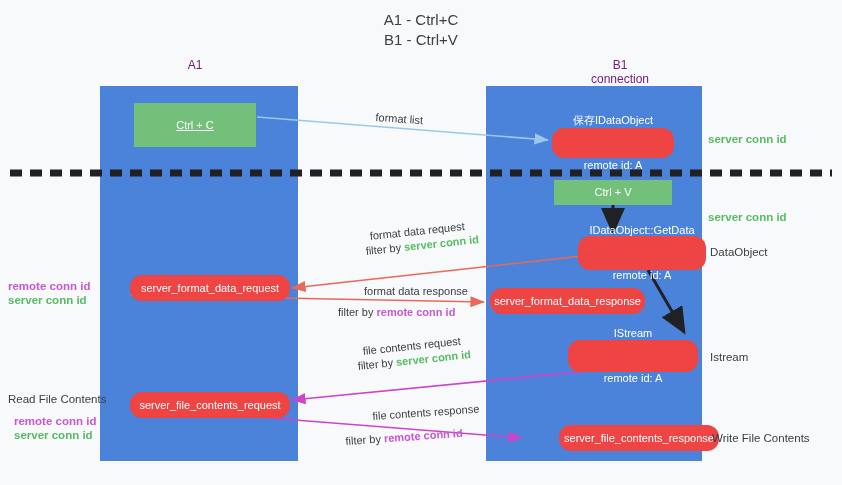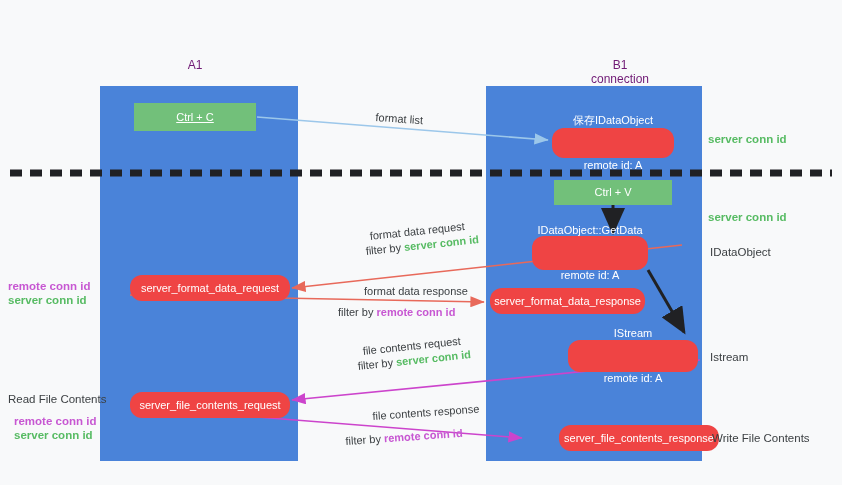--- a/index.html
+++ b/index.html
@@ -46,20 +46,24 @@
     position:absolute;font-size:11px;color:#3c4043;line-height:14px;
     white-space:nowrap;transform-origin:left top;
   }
   .edge-label b{font-weight:bold;}
 </style>
 </head>
 <body>
 
 <div id="stage">
 
+  <div class="title">
+    <div>A1 - Ctrl+C</div>
+    <div>B1 - Ctrl+V</div>
+  </div>
 
   <div class="col-head" style="left:120px;top:58px;width:150px;">
     <div>A1</div>
   </div>
   <div class="col-head" style="left:545px;top:58px;width:150px;">
     <div>B1</div>
     <div>connection</div>
   </div>
 
   <div class="col" style="left:100px;top:86px;width:198px;height:375px;"></div>
@@ -91,62 +95,62 @@
 
     <line x1="682" y1="245" x2="292" y2="288" stroke="#e8695a" stroke-width="1.6" marker-end="url(#ah-red)"></line>
 
     <line x1="130" y1="295" x2="484" y2="302" stroke="#e8695a" stroke-width="1.6" marker-end="url(#ah-red)"></line>
 
     <line x1="700" y1="360" x2="292" y2="400" stroke="#cc44cc" stroke-width="1.6" marker-end="url(#ah-mag)"></line>
 
     <line x1="130" y1="407" x2="522" y2="438" stroke="#cc44cc" stroke-width="1.6" marker-end="url(#ah-mag)"></line>
   </svg>
 
-  <div class="box green" style="left:134px;top:103px;width:122px;height:28px;text-decoration:underline;">
+  <div class="box green" style="left:134px;top:103px;width:122px;height:44px;text-decoration:underline;">
     <span>Ctrl + C</span>
   </div>
 
   <div class="box orange" style="left:130px;top:275px;width:160px;height:26px;">
     <span>server_format_data_request</span>
   </div>
 
   <div class="box orange" style="left:130px;top:392px;width:160px;height:26px;">
     <span>server_file_contents_request</span>
   </div>
 
   <div class="box orange" style="left:552px;top:128px;width:122px;height:30px;flex-direction:column;">
     <span>保存IDataObject</span>
     <span class="l2">remote id: A</span>
   </div>
 
   <div class="box green" style="left:554px;top:180px;width:118px;height:25px;">
     <span>Ctrl + V</span>
   </div>
 
-  <div class="box orange" style="left:532px;top:236px;width:116px;height:34px;flex-direction:column;">
+  <div class="box orange" style="left:578px;top:236px;width:128px;height:34px;flex-direction:column;">
     <span>IDataObject::GetData</span>
     <span class="l2">remote id: A</span>
   </div>
 
   <div class="box orange" style="left:490px;top:288px;width:155px;height:26px;">
     <span>server_format_data_response</span>
   </div>
 
   <div class="box orange" style="left:568px;top:340px;width:130px;height:32px;flex-direction:column;">
     <span>IStream</span>
     <span class="l2">remote id: A</span>
   </div>
 
   <div class="box orange" style="left:524px;top:425px;width:160px;height:26px;margin-left:35px;">
     <span>server_file_contents_response</span>
   </div>
 
   <div class="side-label green-txt" style="left:708px;top:132px;">server conn id</div>
   <div class="side-label green-txt" style="left:708px;top:210px;">server conn id</div>
-  <div class="side-label dark-txt" style="left:710px;top:245px;">IDataObject</div>
+  <div class="side-label dark-txt" style="left:710px;top:245px;">DataObject</div>
   <div class="side-label dark-txt" style="left:710px;top:350px;">Istream</div>
   <div class="side-label dark-txt" style="left:712px;top:431px;">Write File Contents</div>
 
   <div class="side-label purple-txt" style="left:8px;top:279px;">remote conn id</div>
   <div class="side-label green-txt" style="left:8px;top:293px;">server conn id</div>
 
   <div class="side-label dark-txt" style="left:8px;top:392px;">Read File Contents</div>
   <div class="side-label purple-txt" style="left:14px;top:414px;">remote conn id</div>
   <div class="side-label green-txt" style="left:14px;top:428px;">server conn id</div>
 

